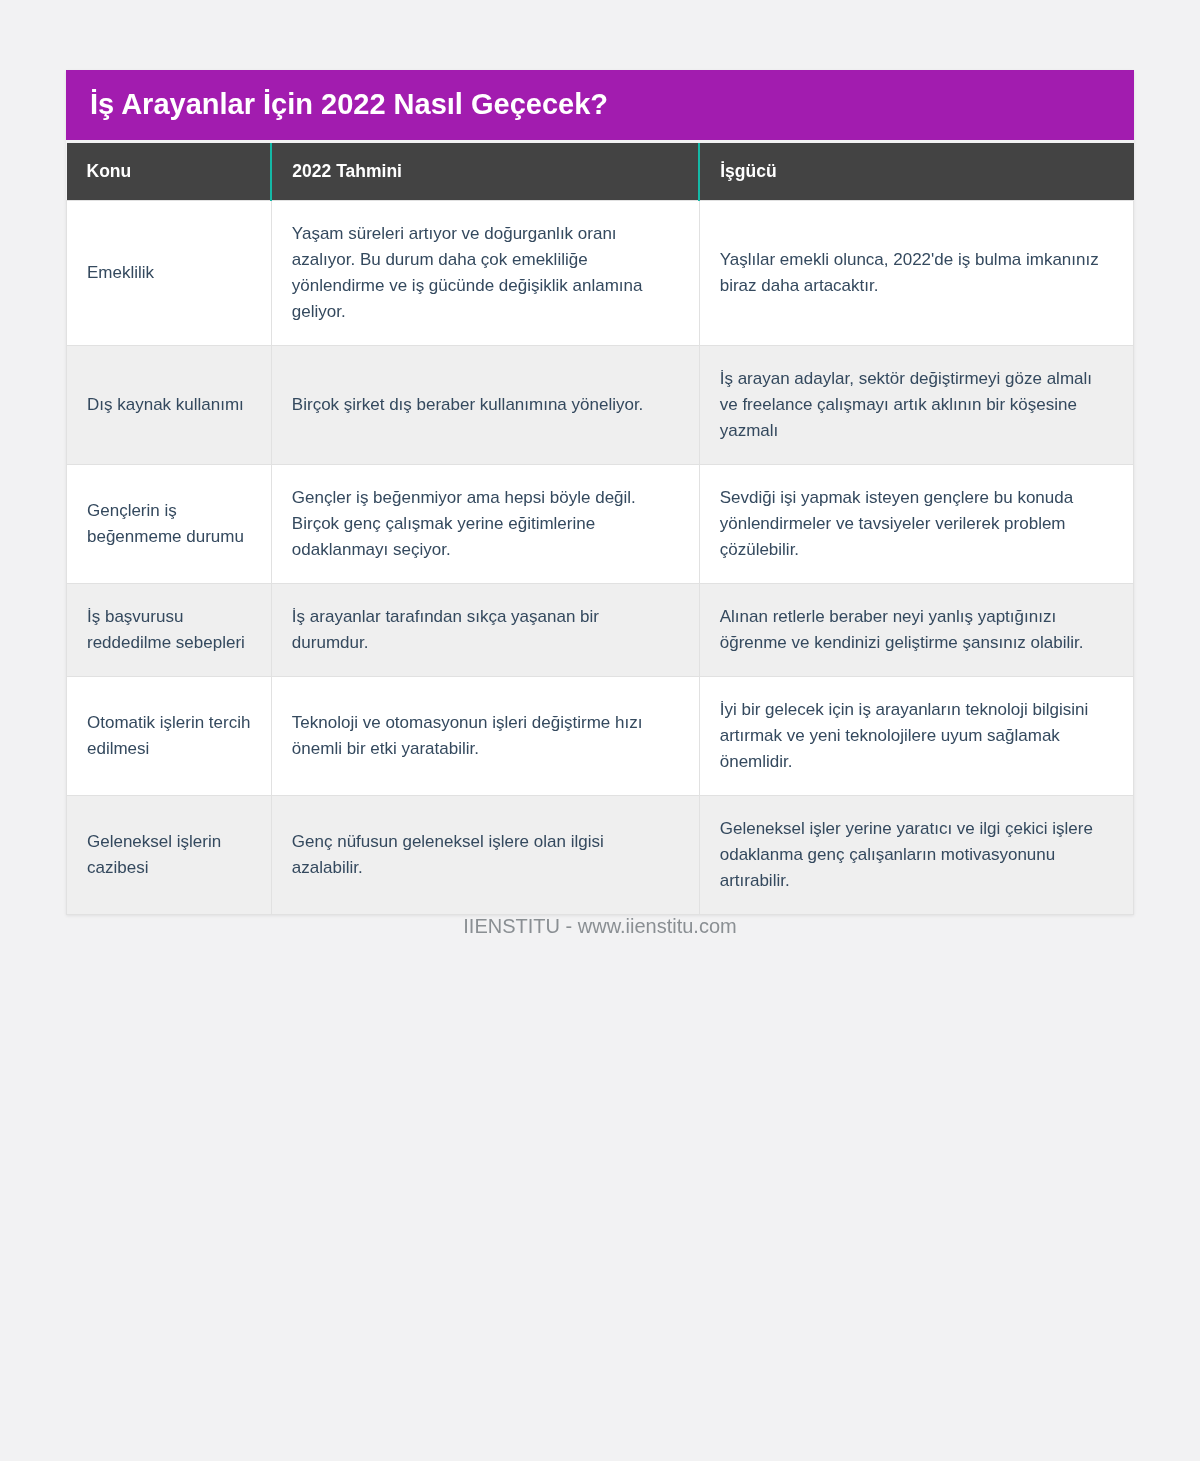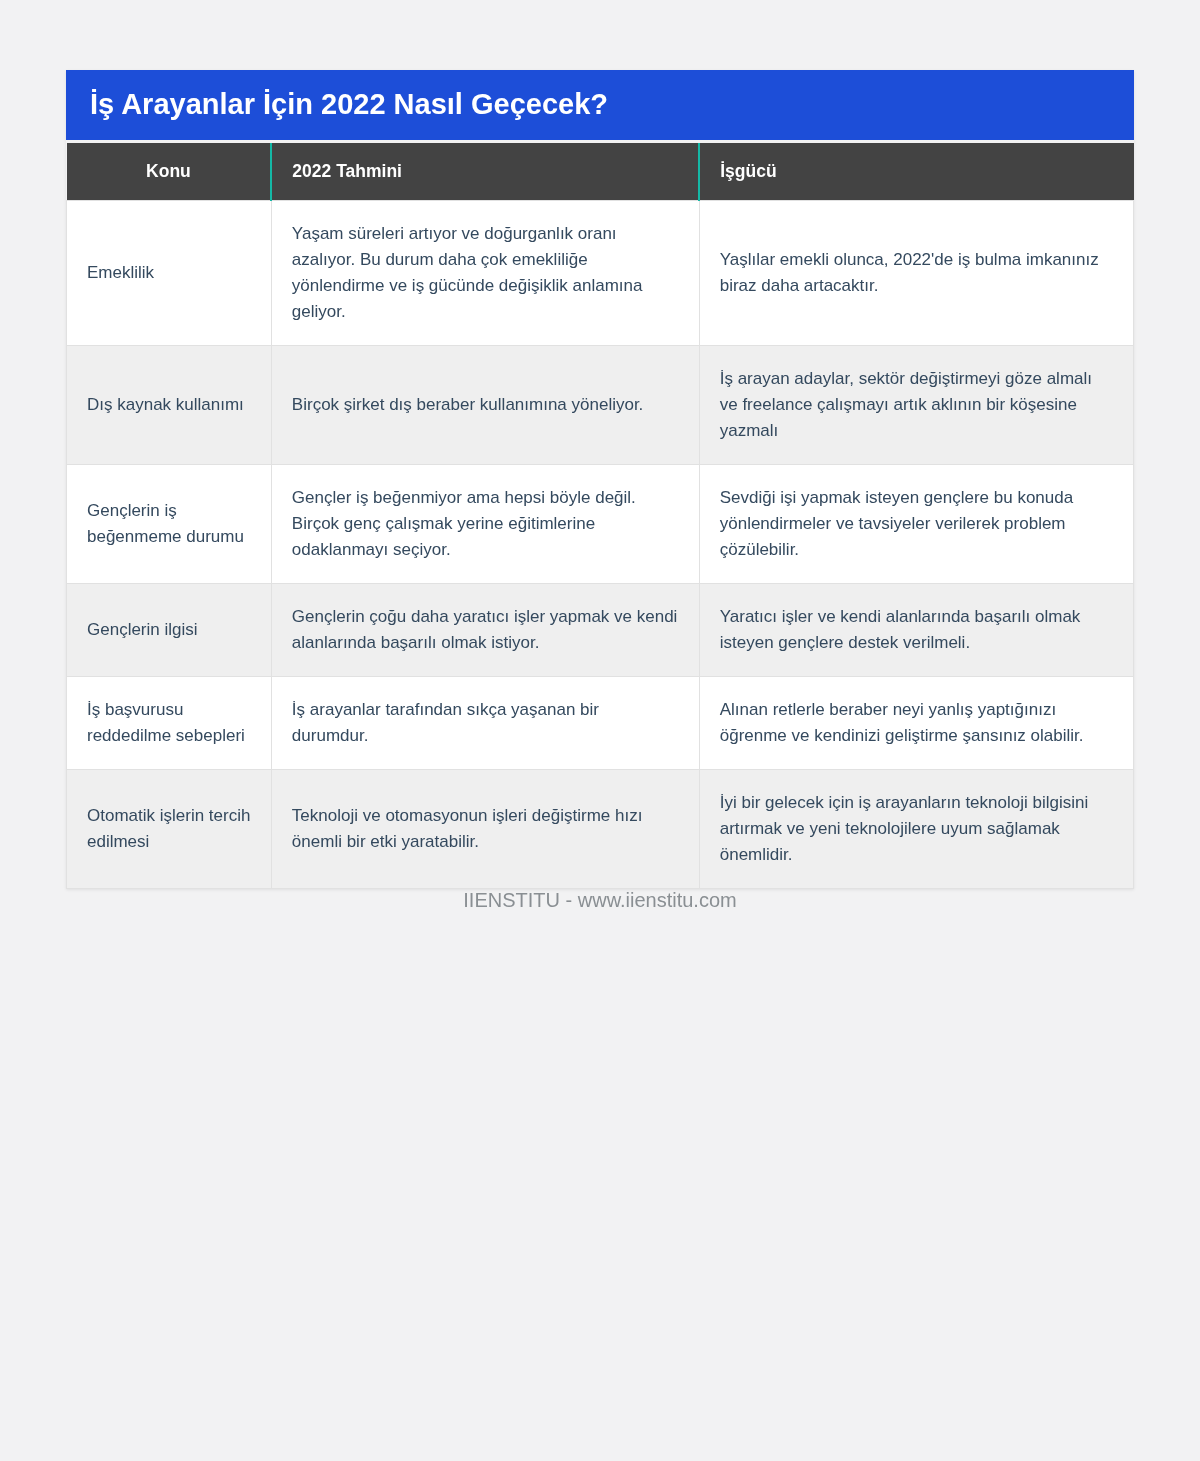--- a/index.html
+++ b/index.html
@@ -17,21 +17,21 @@
     padding-top: 70px;
   }
 
   .table-wrap {
     width: 1068px;
     margin: 0 auto;
     box-shadow: 0 1px 3px rgba(0,0,0,0.08);
   }
 
   .title-bar {
-    background: #1d4ed8;
+    background: #a21caf;
     color: #ffffff;
     font-size: 29px;
     font-weight: bold;
     padding: 18px 24px 19px 24px;
     margin-bottom: 3px;
   }
 
   table {
     width: 100%;
     border-collapse: collapse;
@@ -40,21 +40,21 @@
 
   thead th {
     background: #434343;
     color: #ffffff;
     font-size: 17.5px;
     font-weight: bold;
     text-align: left;
     padding: 18px 20px;
     border-left: 2px solid #14b8a6;
   }
-  thead th:first-child { border-left: none; text-align: center; }
+  thead th:first-child { border-left: none; }
 
   tbody td {
     font-size: 17px;
     line-height: 26px;
     color: #34495e;
     padding: 20px;
     border: 1px solid #e1e1e1;
     vertical-align: middle;
     background: #ffffff;
   }
@@ -99,33 +99,33 @@
     <td>Dış kaynak kullanımı</td>
     <td>Birçok şirket dış beraber kullanımına yöneliyor.</td>
     <td>İş arayan adaylar, sektör değiştirmeyi göze almalı ve freelance çalışmayı artık aklının bir köşesine yazmalı</td>
   </tr>
           <tr>
     <td>Gençlerin iş beğenmeme durumu</td>
     <td>Gençler iş beğenmiyor ama hepsi böyle değil. Birçok genç çalışmak yerine eğitimlerine odaklanmayı seçiyor.</td>
     <td>Sevdiği işi yapmak isteyen gençlere bu konuda yönlendirmeler ve tavsiyeler verilerek problem çözülebilir.</td>
   </tr>
           <tr>
-    <td>Gençlerin ilgisi</td>
-    <td>Gençlerin çoğu daha yaratıcı işler yapmak ve kendi alanlarında başarılı olmak istiyor.</td>
-    <td>Yaratıcı işler ve kendi alanlarında başarılı olmak isteyen gençlere destek verilmeli.</td>
-  </tr>
-          <tr>
     <td>İş başvurusu reddedilme sebepleri</td>
     <td>İş arayanlar tarafından sıkça yaşanan bir durumdur.</td>
     <td>Alınan retlerle beraber neyi yanlış yaptığınızı öğrenme ve kendinizi geliştirme şansınız olabilir.</td>
   </tr>
           <tr>
     <td>Otomatik işlerin tercih edilmesi</td>
     <td>Teknoloji ve otomasyonun işleri değiştirme hızı önemli bir etki yaratabilir.</td>
     <td>İyi bir gelecek için iş arayanların teknoloji bilgisini artırmak ve yeni teknolojilere uyum sağlamak önemlidir.</td>
+  </tr>
+          <tr>
+    <td>Geleneksel işlerin cazibesi</td>
+    <td>Genç nüfusun geleneksel işlere olan ilgisi azalabilir.</td>
+    <td>Geleneksel işler yerine yaratıcı ve ilgi çekici işlere odaklanma genç çalışanların motivasyonunu artırabilir.</td>
   </tr>
         </tbody>
     </table>
 
   </div>
 
   <div class="footer">IIENSTITU - www.iienstitu.com</div>
 
 </div>
 

